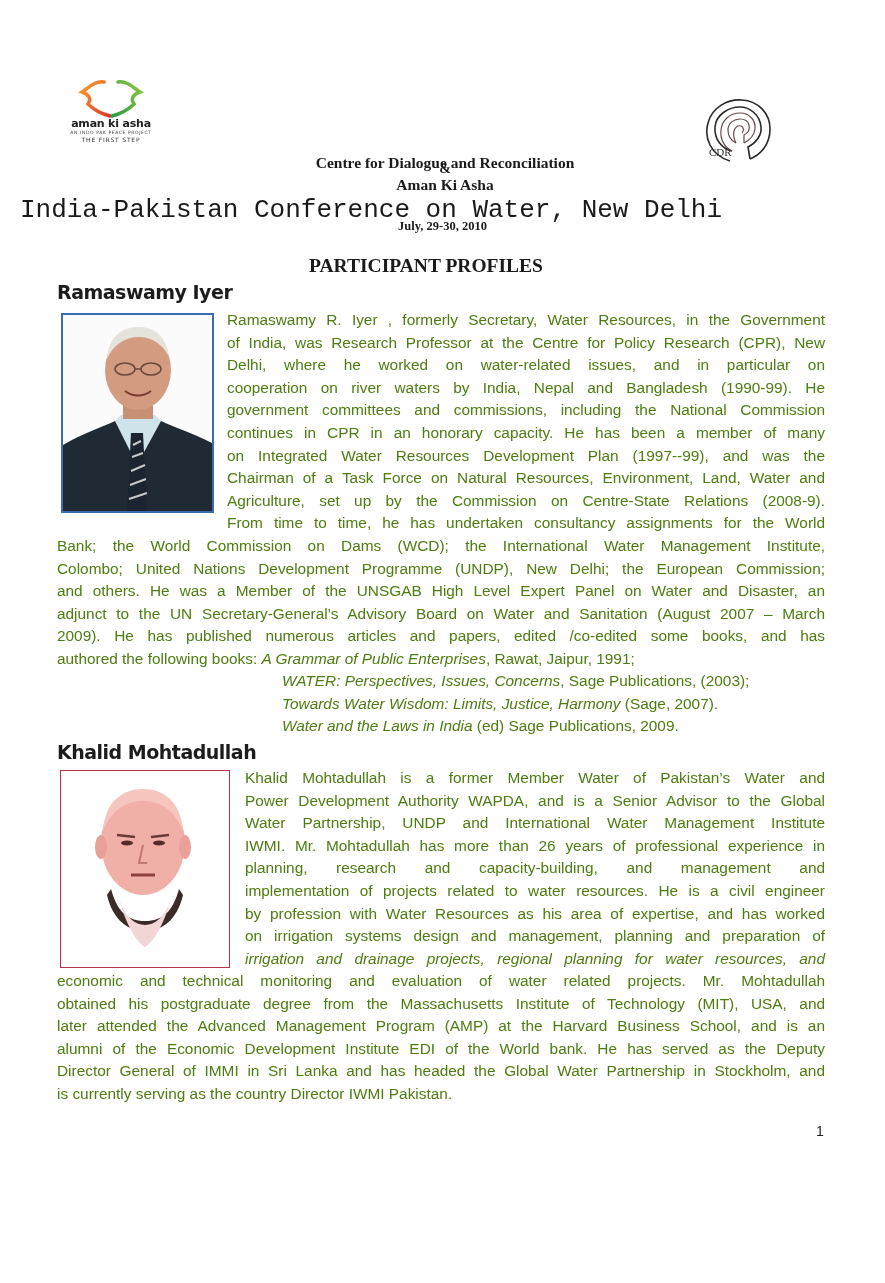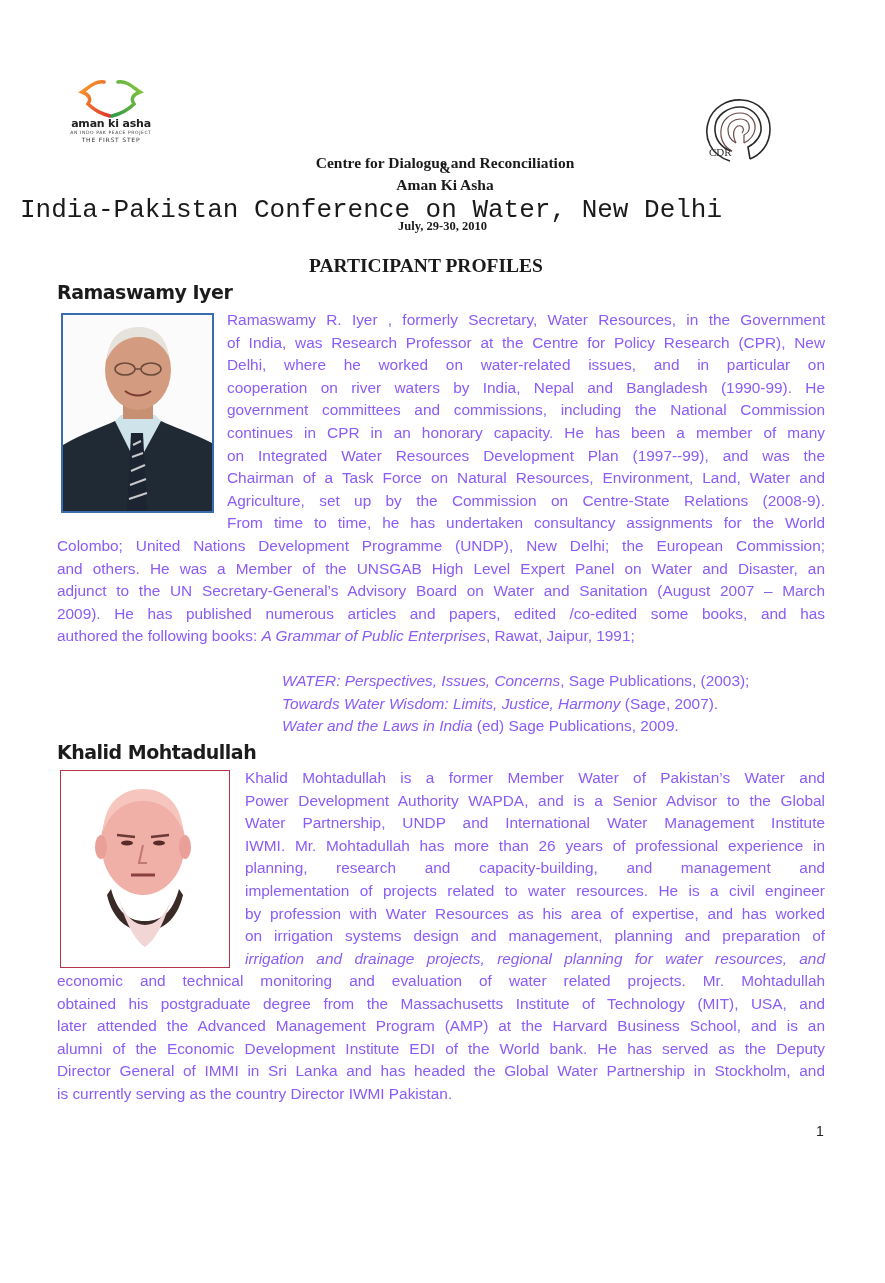--- a/index.html
+++ b/index.html
@@ -21,21 +21,21 @@
   .hdr-org { top: 154px; font-size: 15.5px; font-weight: bold; left: 150px; width: 590px; }
   .hdr-amp { top: 161px; font-size: 14px; font-weight: bold; left: 150px; width: 590px; }
   .hdr-aka { top: 176px; font-size: 15.5px; font-weight: bold; left: 150px; width: 590px; }
   .hdr-conf { top: 195px; font-size: 26px; left: 0; width: 742px; font-family: Liberation Mono, monospace; }
   .hdr-date { top: 219px; font-size: 12.5px; font-weight: bold; left: 0; width: 885px; }
   .section-title { top: 255px; left: 0; width: 820px; text-align: center; font-family: "Liberation Serif", serif; font-weight: bold; font-size: 19.5px; text-decoration: underline; color: #1a1a1a; padding-left: 16px; }
   .section-title span { display: inline-block; margin-left: 0px; }
 
   
   .name { font-family: "DejaVu Sans", sans-serif; font-weight: bold; font-size: 19px; color: #1c1c1c; letter-spacing: -0.5px; }
-  .body-text { font-family: "Liberation Sans", sans-serif; font-size: 15.4px; line-height: 22.6px; color: #8b5cf6; text-align: justify; }
+  .body-text { font-family: "Liberation Sans", sans-serif; font-size: 15.4px; line-height: 22.6px; color: #4d7c0f; text-align: justify; }
   .body-text i { font-style: italic; }
 
   .photo { border: 2px solid #3a6cb0; background: #ffffff; overflow: hidden; }
   .photo2 { border: 1.5px solid #b8334a; background: #ffffff; overflow: hidden; }
 
   .p1-name { left: 57px; top: 281px; }
   .p1-photo { left: 61px; top: 313px; width: 149px; height: 196px; }
   .p1-text-a { left: 227px; top: 309px; width: 598px; }
   .p1-text-b { left: 57px; top: 535px; width: 768px; }
   .p1-books { left: 282px; top: 670px; width: 560px; text-align: left; }
@@ -131,20 +131,21 @@
   <span class="line just">cooperation on river waters by India, Nepal and Bangladesh (1990-99). He</span>
   <span class="line just">government committees and commissions, including the National Commission</span>
   <span class="line just">continues in CPR in an honorary capacity. He has been a member of many</span>
   <span class="line just">on Integrated Water Resources Development Plan (1997--99), and was the</span>
   <span class="line just">Chairman of a Task Force on Natural Resources, Environment, Land, Water and</span>
   <span class="line just">Agriculture, set up by the Commission on Centre-State Relations (2008-9).</span>
   <span class="line just">From time to time, he has undertaken consultancy assignments for the World</span>
 </div>
 
 <div class="abs body-text p1-text-b">
+  <span class="line just">Bank; the World Commission on Dams (WCD); the International Water Management Institute,</span>
   <span class="line just">Colombo; United Nations Development Programme (UNDP), New Delhi; the European Commission;</span>
   <span class="line just">and others. He was a Member of the UNSGAB High Level Expert Panel on Water and Disaster, an</span>
   <span class="line just">adjunct to the UN Secretary-General’s Advisory Board on Water and Sanitation (August 2007 – March</span>
   <span class="line just">2009). He has published numerous articles and papers, edited /co-edited some books, and has</span>
   <span class="line left"><span>authored the following books:  </span><i>A Grammar of Public Enterprises</i><span>, Rawat, Jaipur, 1991;</span></span>
 </div>
 
 <div class="abs body-text p1-books">
   <span class="line left"><i>WATER: Perspectives, Issues, Concerns</i><span>, Sage Publications, (2003);</span></span>
   <span class="line left"><i>Towards Water Wisdom: Limits, Justice, Harmony</i><span> (Sage, 2007).</span></span>

